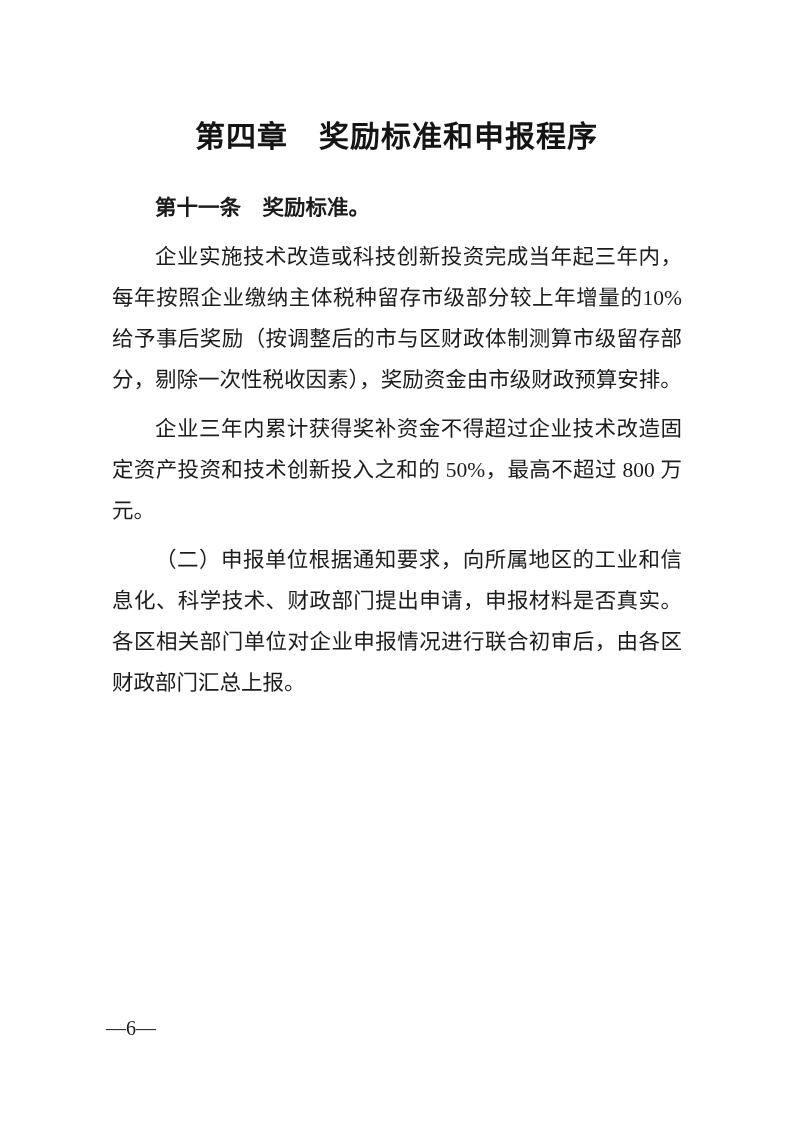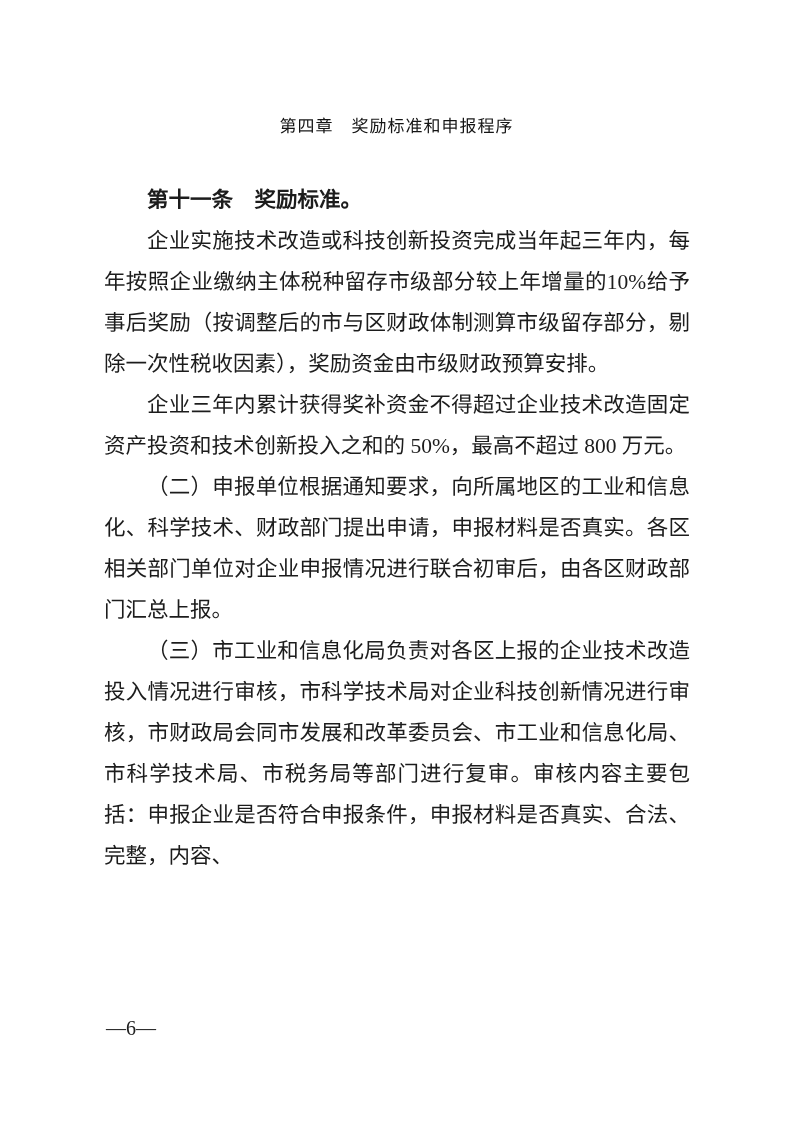--- a/index.html
+++ b/index.html
@@ -15,38 +15,38 @@
     overflow: hidden;
   }
   .chapter-title {
     position: absolute;
     top: 112px;
     left: 0;
     width: 100%;
     margin: 0;
     text-align: center;
     font-family: "Liberation Sans", "DejaVu Sans", sans-serif;
-    font-weight: normal;
-    font-size: 17px;
+    font-weight: bold;
+    font-size: 30px;
     letter-spacing: 1px;
     color: #141414;
   }
   .body-text {
     position: absolute;
     left: 104px;
     top: 180px;
     width: 586px;
     font-family: "Liberation Serif", "DejaVu Serif", serif;
     font-size: 21.5px;
     line-height: 41px;
     color: #1c1c1c;
     text-align: justify;
   }
   .para {
-    margin: 0;
+    margin: 8px;
     text-indent: 2em;
   }
   .para.article-heading {
     font-weight: bold;
   }
   .page-footer {
     position: absolute;
     left: 106px;
     top: 1014px;
     font-family: "Liberation Serif", "DejaVu Serif", serif;
@@ -60,18 +60,17 @@
 
 <div class="page">
 
   <h1 class="chapter-title">第四章　奖励标准和申报程序</h1>
 
   <div class="body-text">
     <p class="para article-heading">第十一条　奖励标准。</p>
     <p class="para">企业实施技术改造或科技创新投资完成当年起三年内，每年按照企业缴纳主体税种留存市级部分较上年增量的10%给予事后奖励（按调整后的市与区财政体制测算市级留存部分，剔除一次性税收因素），奖励资金由市级财政预算安排。</p>
     <p class="para">企业三年内累计获得奖补资金不得超过企业技术改造固定资产投资和技术创新投入之和的 50%，最高不超过 800 万元。</p>
     <p class="para">（二）申报单位根据通知要求，向所属地区的工业和信息化、科学技术、财政部门提出申请，申报材料是否真实。各区相关部门单位对企业申报情况进行联合初审后，由各区财政部门汇总上报。</p>
-    <p class="para">（三）市工业和信息化局负责对各区上报的企业技术改造投入情况进行审核，市科学技术局对企业科技创新情况进行审核，市财政局会同市发展和改革委员会、市工业和信息化局、市科学技术局、市税务局等部门进行复审。审核内容主要包括：申报企业是否符合申报条件，申报材料是否真实、合法、完整，内容、</p>
   </div>
 
   <div class="page-footer">—6—</div>
 
 </div>
 
 </body></html>

